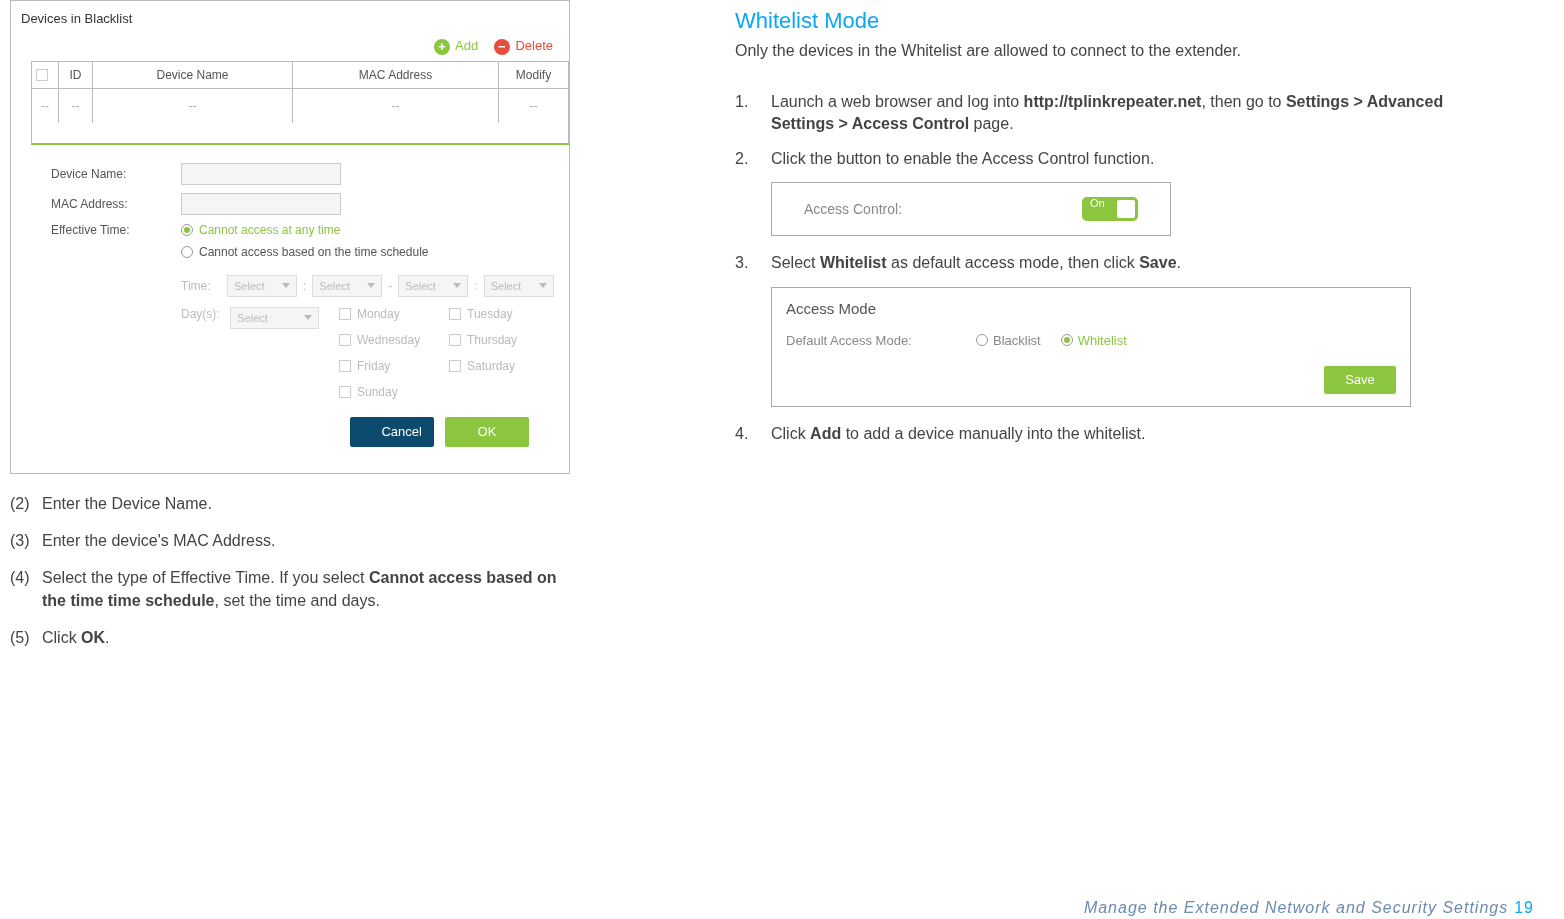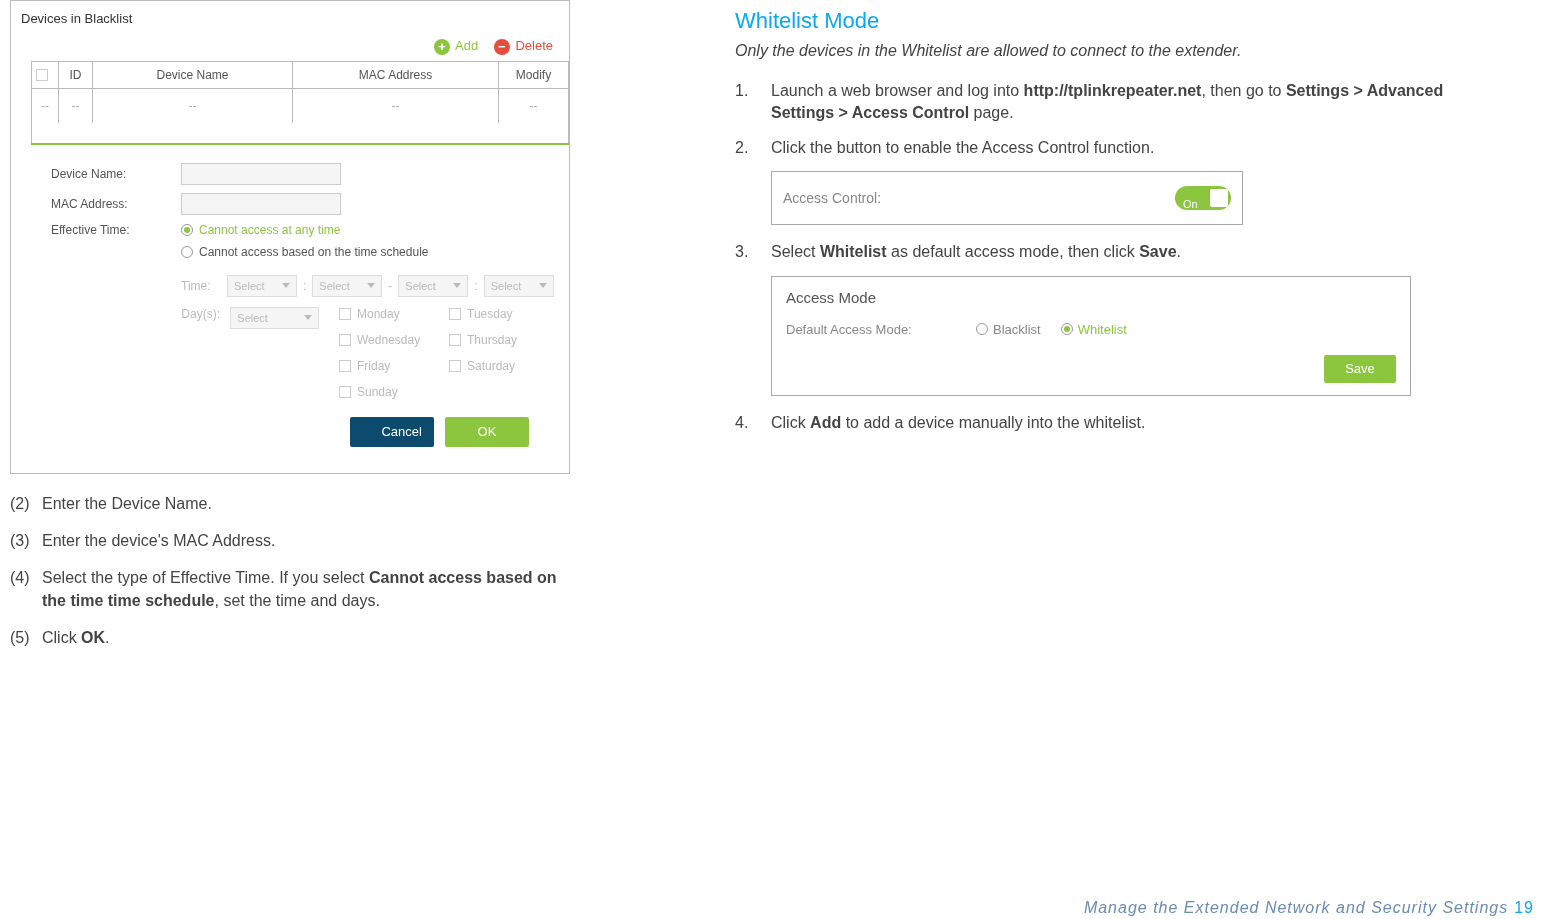--- a/index.html
+++ b/index.html
@@ -204,56 +204,55 @@
   
   .heading-blue {
     color: #0aa7f5;
     font-size: 22px;
     font-weight: normal;
     margin-bottom: 8px;
   }
   .intro {
     font-size: 16px;
     color: #444;
-    margin-bottom: 20px;
-    font-style: italic;
+    margin-bottom: 31px;
   }
   .num-list-row {
     display: flex;
     margin-bottom: 12px;
     font-size: 16px;
     color: #444;
     line-height: 1.4;
   }
   .num {
     width: 36px;
     flex-shrink: 0;
     color: #444;
   }
   .list-body { flex: 1; }
 
   
   .ac-box {
     border: 1px solid #aaa;
-    width: 472px;
-    padding: 14px 11px;
+    width: 400px;
+    padding: 14px 32px;
     display: flex;
     align-items: center;
     justify-content: space-between;
     margin: 10px 0 16px 36px;
   }
   .ac-label { color: #888; font-size: 14px; }
   .toggle {
     width: 56px; height: 24px;
     background: #8cc63f;
-    border-radius: 12px;
+    border-radius: 5px;
     position: relative;
     color: #fff;
     font-size: 11px;
-    display: flex; align-items: flex-end;
+    display: flex; align-items: flex-start;
     padding-left: 8px;
   }
   .toggle::after {
     content: '';
     position: absolute;
     right: 3px; top: 3px;
     width: 18px; height: 18px;
     background: #fff;
     border-radius: 2px;
   }
@@ -393,21 +392,21 @@
             <span class="caret"></span>
           </div>
         <span>:</span>
         <div class="select-box">
             <span>Select</span>
             <span class="caret"></span>
           </div>
       </div>
 
       <div class="days-row">
-        <span style="width:40px;text-align:center;">Day(s):</span>
+        <span style="width:40px;">Day(s):</span>
         <div class="select-box" style="width:90px;">
             <span>Select</span>
             <span class="caret"></span>
           </div>
         <div class="days-grid">
           <div><span class="chk"></span><span>Monday</span></div>
           <div><span class="chk"></span><span>Tuesday</span></div>
           <div><span class="chk"></span><span>Wednesday</span></div>
           <div><span class="chk"></span><span>Thursday</span></div>
           <div><span class="chk"></span><span>Friday</span></div>

